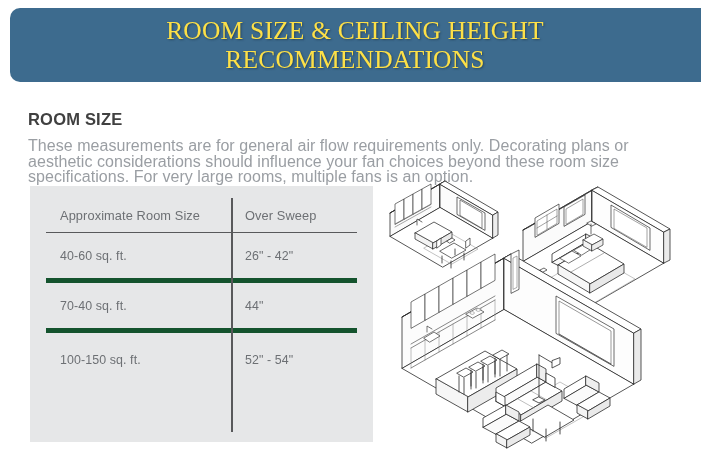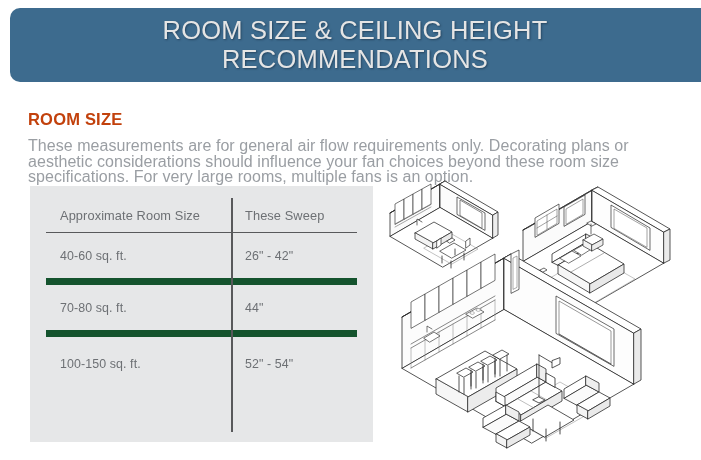--- a/index.html
+++ b/index.html
@@ -27,37 +27,37 @@
     border-radius: 10px 0 0 10px;
     box-sizing: border-box;
     display: flex;
     align-items: center;
     justify-content: center;
   }
   #header-title {
     width: 560px;
     margin-left: -10px;
     text-align: center;
-    color: #e5e5e5;
+    color: #fde047;
     font-size: 25.5px;
     line-height: 29px;
     font-weight: 400;
     letter-spacing: 0.2px;
     text-shadow: 1px 1px 2px rgba(20,40,60,0.55);
-    font-family: Liberation Sans, sans-serif;
+    font-family: Liberation Serif, serif;
   }
 
   
   #section-heading {
     position: absolute;
     left: 28px;
     top: 110px;
     font-size: 16.5px;
     font-weight: bold;
-    color: #c2410c;
+    color: #404040;
     letter-spacing: 0.2px;
   }
   #section-intro {
     position: absolute;
     left: 28px;
     top: 138px;
     width: 652px;
     font-size: 16px;
     line-height: 15.5px;
     color: #9a9ea3;
@@ -92,21 +92,21 @@
     letter-spacing: 0.1px;
   }
   .tbl th {
     color: #6d7074;
     font-size: 12.8px;
     height: 34px;
     border-bottom: 1.6px solid #58595b;
   }
   .tbl td {
     height: 45px;
-    border-bottom: 7px solid #14532d;
+    border-bottom: 5px solid #14532d;
   }
   .tbl tr:last-child td {
     border-bottom: none;
     height: 54px;
   }
   .col-a { width: 185px; }
   .col-b { width: 126px; }
   .cell-sub {
     display: block;
     line-height: 16px;
@@ -142,30 +142,30 @@
 
 <div id="table-panel">
   <table class="tbl">
     <colgroup>
         <col class="col-a">
         <col class="col-b">
       </colgroup>
     <thead>
       <tr>
         <th>Approximate Room Size</th>
-        <th>These Sweep</th>
+        <th>Over Sweep</th>
       </tr>
     </thead>
     <tbody>
       <tr>
         <td>40-60 sq. ft.</td>
         <td>26" - 42"</td>
       </tr>
       <tr>
-        <td>70-80 sq. ft.</td>
+        <td>70-40 sq. ft.</td>
         <td>44"</td>
       </tr>
       <tr>
         <td>100-150 sq. ft.</td>
         <td>52" - 54"</td>
       </tr>
     </tbody>
   </table>
   <div id="table-vdivider"></div>
 </div>

